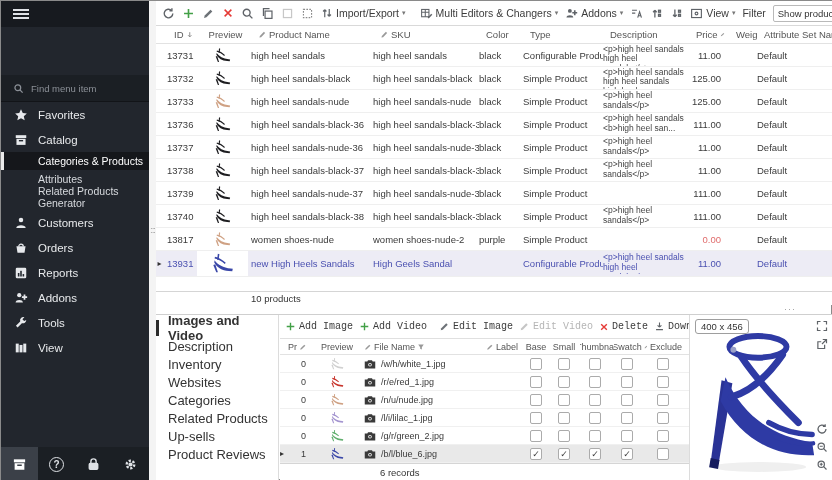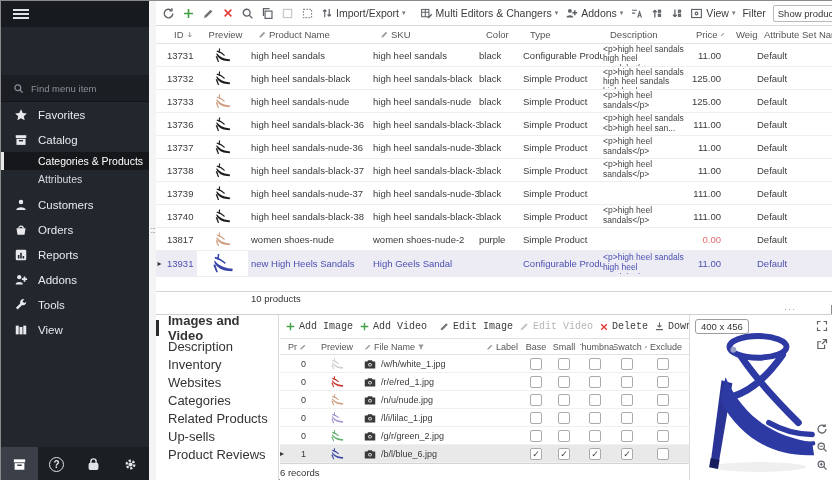--- a/index.html
+++ b/index.html
@@ -83,21 +83,21 @@
   .d-head { height:16px; border-bottom:1px solid #e2e2e2; color:#555; }
   .d-head .c { display:flex; align-items:center; gap:2px; }
   .d-head .ctr, .d-row .ctr { justify-content:center; display:flex; }
   .d-row { height:18px; border-bottom:1px solid #f0f0f0; cursor:pointer; }
   .d-row.sel { background:#e9e9e9; }
   .d-row .pos { text-align:right; padding-right:8px; }
   .d-row .file { display:flex; align-items:center; gap:5px; overflow:hidden; white-space:nowrap; }
   .d-row .shoe-w svg { width:14px; height:14px; }
   .cb { width:12px; height:12px; border:1px solid #ababab; border-radius:2px; background:#fff; display:inline-flex; align-items:center; justify-content:center; font-size:9px; color:#3f3f3f; }
   .cb[data-checked="true"]::after { content:"✓"; }
-  .d-status { position:absolute; left:279px; top:462px; width:409px; height:17px; border-top:1px solid #d5d5d5; display:flex; align-items:center; font-size:9.5px; color:#333; background:#fff; }
+  .d-status { position:absolute; left:279px; top:462px; width:409px; height:17px; border-top:1px solid #d5d5d5; display:flex; align-items:center; padding-left:100px; font-size:9.5px; color:#333; background:#fff; }
 
   
   .preview { position:absolute; left:688px; top:314px; width:144px; height:166px; border-left:1px solid #dcdcdc; background:#fff; }
   .size-badge { position:absolute; left:5px; top:4px; border:1px solid #9e9e9e; border-radius:3px; background:#fff; padding:1px 5px; font-size:9.5px; color:#333; z-index:2; }
   .pv-ic { position:absolute; cursor:pointer; color:#5f6368; }
   .pv-shoe { position:absolute; left:2px; top:10px; }
 
   svg.ic { display:block; }
 </style>
 </head>
@@ -143,20 +143,23 @@
           <path d="M2.8 6.6h10.4v7H2.8z"></path>
           <rect x="5.6" y="8" width="4.8" height="1.6" fill="#22262d"></rect>
         </svg>
       <span>Catalog</span>
     </div>
     <div class="side-sub active">
         <span>Categories &amp; Products</span>
       </div>
     <div class="side-sub">
         <span>Attributes</span>
+      </div>
+    <div class="side-sub">
+        <span>Related Products Generator</span>
       </div>
     <div class="side-item" style="margin-top:4px">
       <svg class="ic" width="14" height="14" viewBox="0 0 16 16" fill="#e7e9ec">
           <circle cx="8" cy="4.6" r="2.6"></circle>
           <path d="M2.6 13.6c0-4.2 10.8-4.2 10.8 0z"></path>
         </svg>
       <span>Customers</span>
     </div>
     <div class="side-item">
       <svg class="ic" width="14" height="14" viewBox="0 0 16 16" fill="#e7e9ec">

